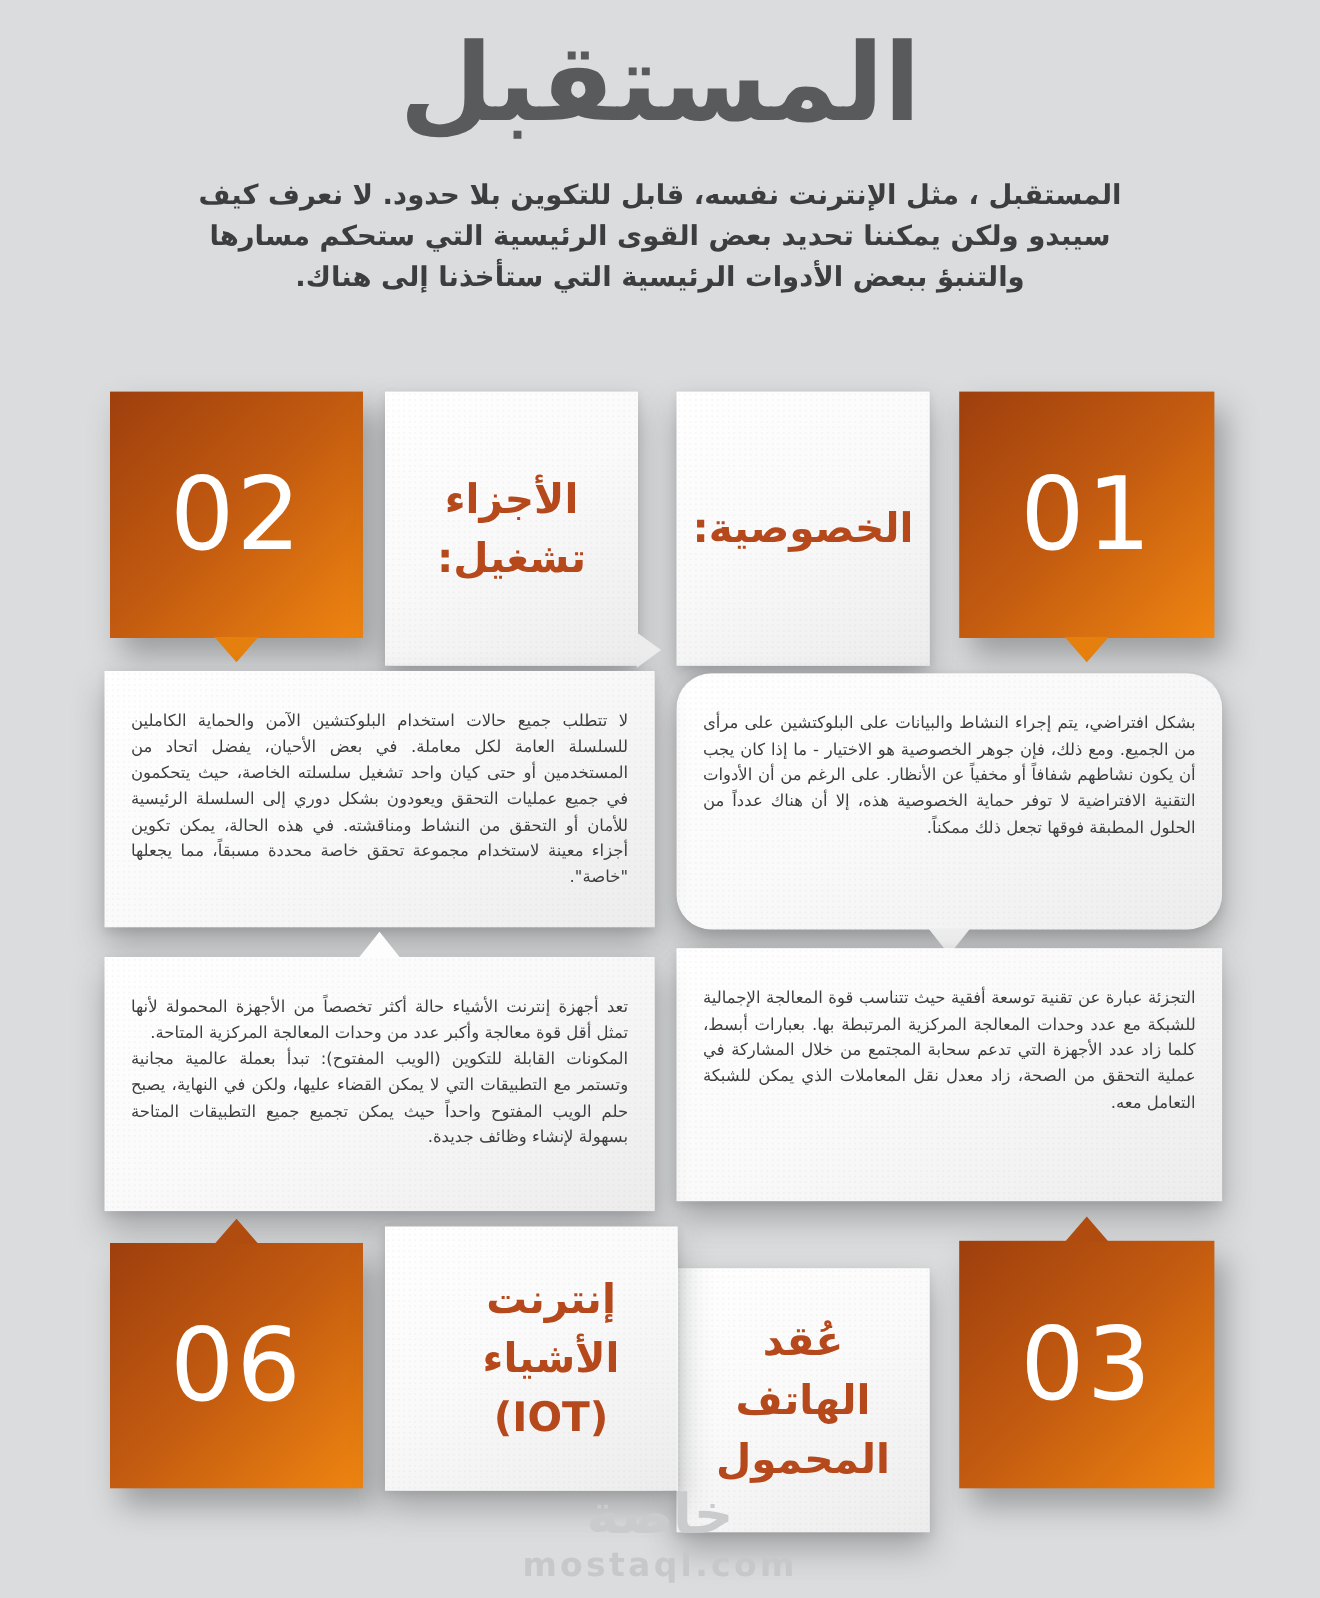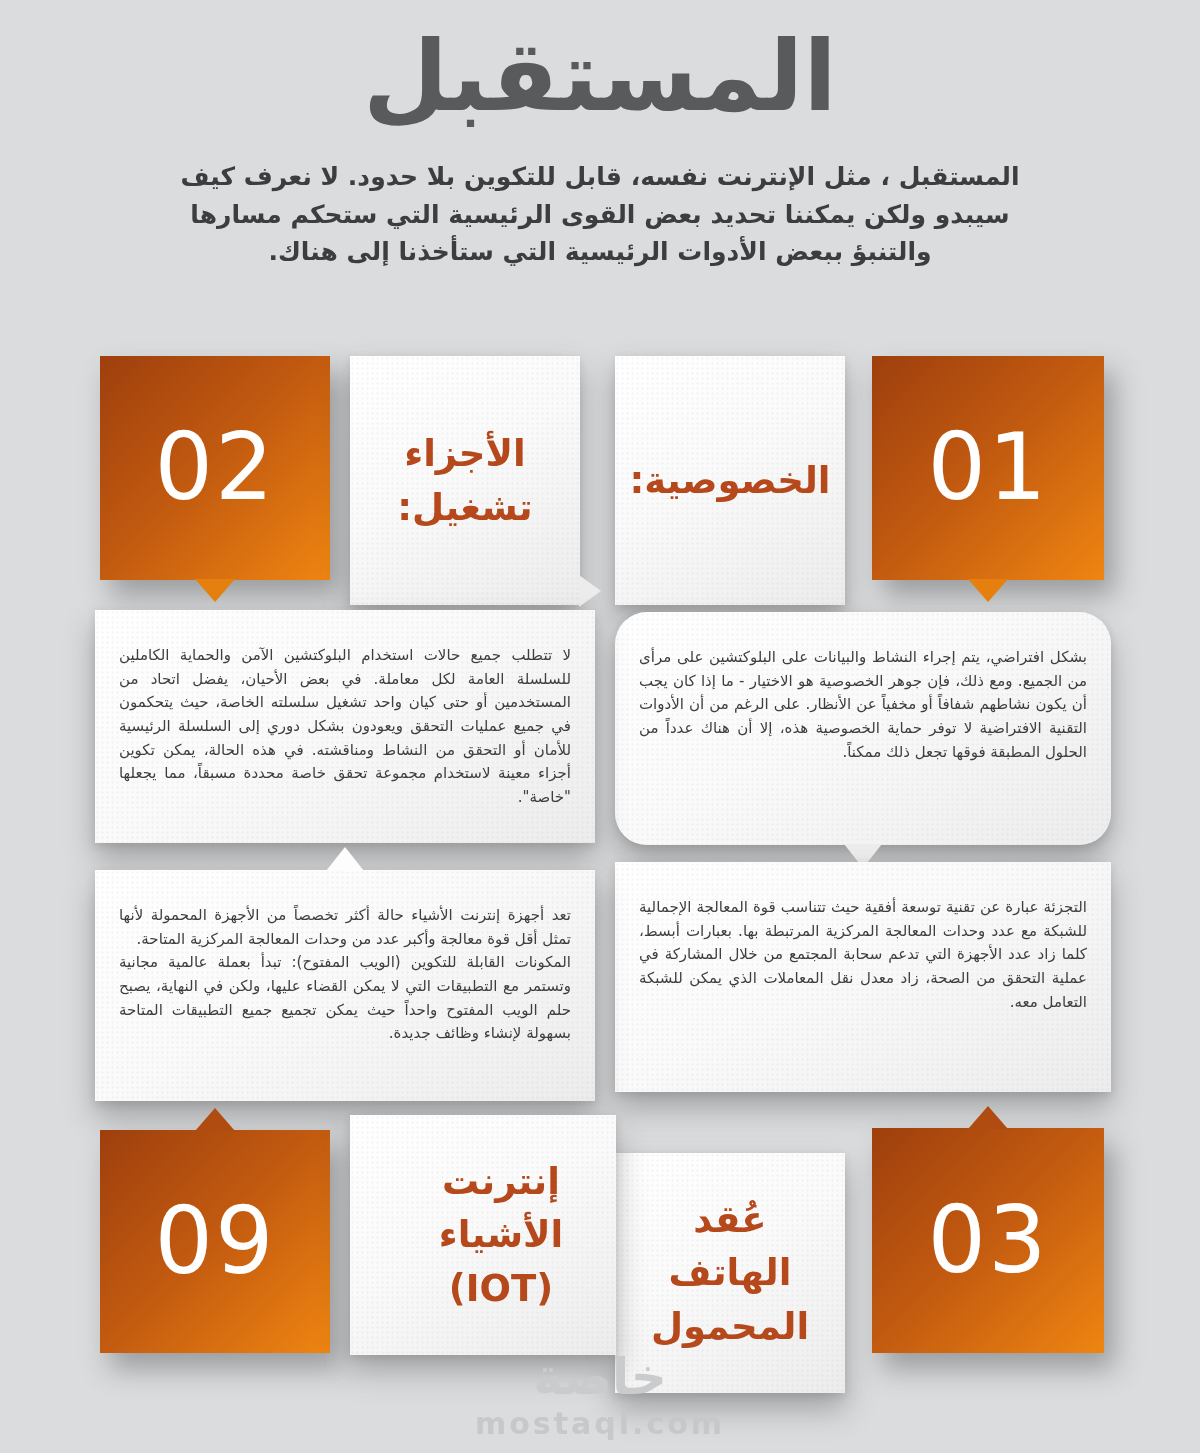--- a/index.html
+++ b/index.html
@@ -214,21 +214,21 @@
   </div>
   <div class="num-box box-03 pt-up">
     <span class="num">03</span>
   </div>
 
   <div class="card text-card x-04 tail-top">
     <p class="body">تعد أجهزة إنترنت الأشياء حالة أكثر تخصصاً من الأجهزة المحمولة لأنها تمثل أقل قوة معالجة وأكبر عدد من وحدات المعالجة المركزية المتاحة.
 المكونات القابلة للتكوين (الويب المفتوح): تبدأ بعملة عالمية مجانية وتستمر مع التطبيقات التي لا يمكن القضاء عليها، ولكن في النهاية، يصبح حلم الويب المفتوح واحداً حيث يمكن تجميع جميع التطبيقات المتاحة بسهولة لإنشاء وظائف جديدة.</p>
   </div>
   <div class="num-box box-04 pt-up">
-    <span class="num">09</span>
+    <span class="num">06</span>
   </div>
   <div class="card title-card t-04">
     <span class="sec-title">إنترنت
 الأشياء (IOT)</span>
   </div>
 
   <div class="watermark">
     <div class="wm-logo">خاصة</div>
     <div class="wm-site">mostaql.com</div>
   </div>

